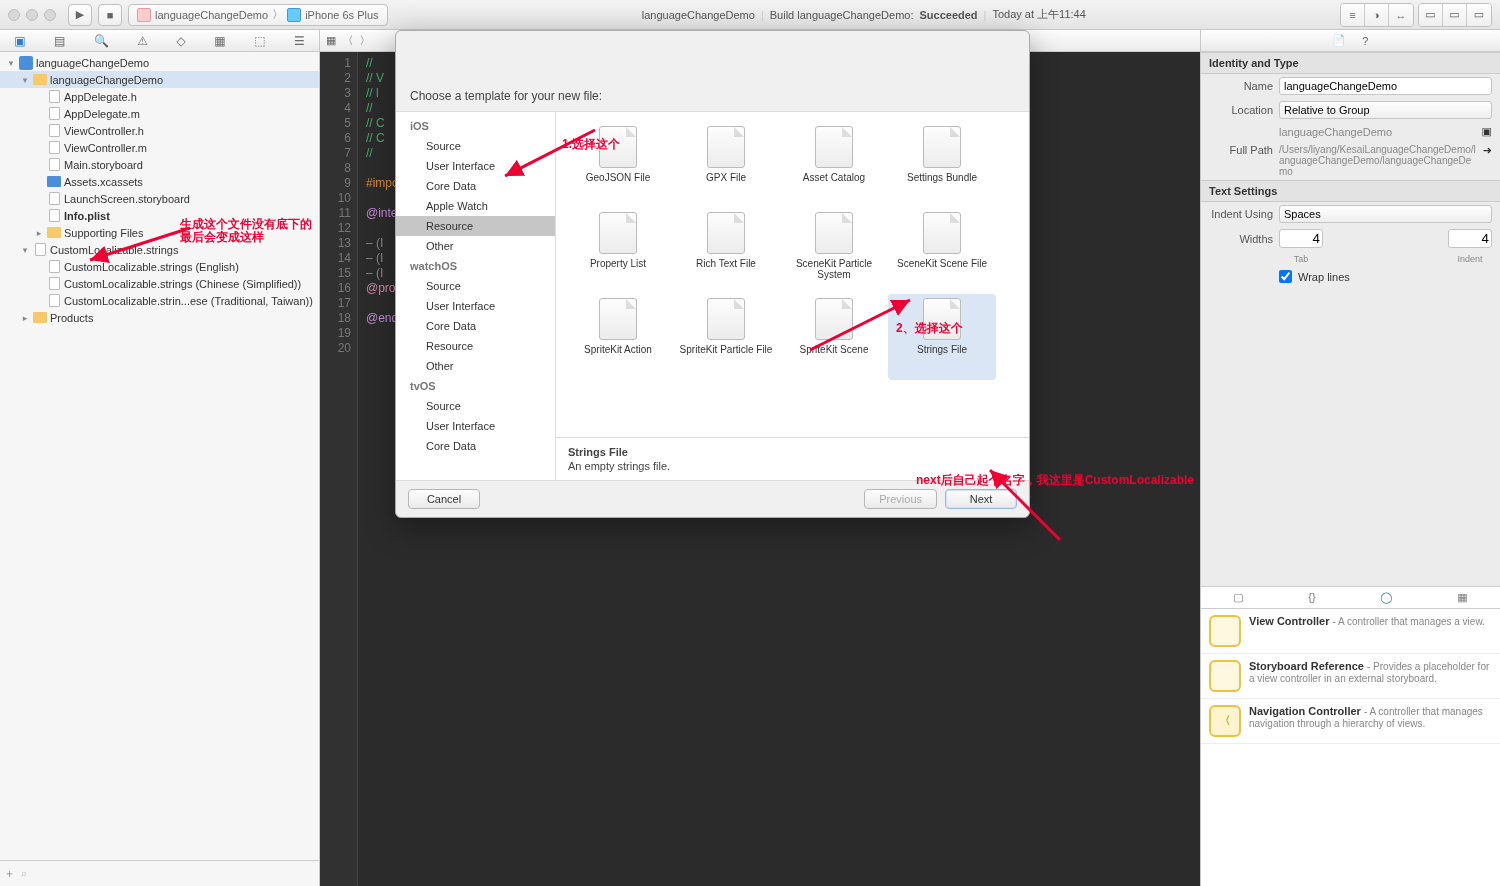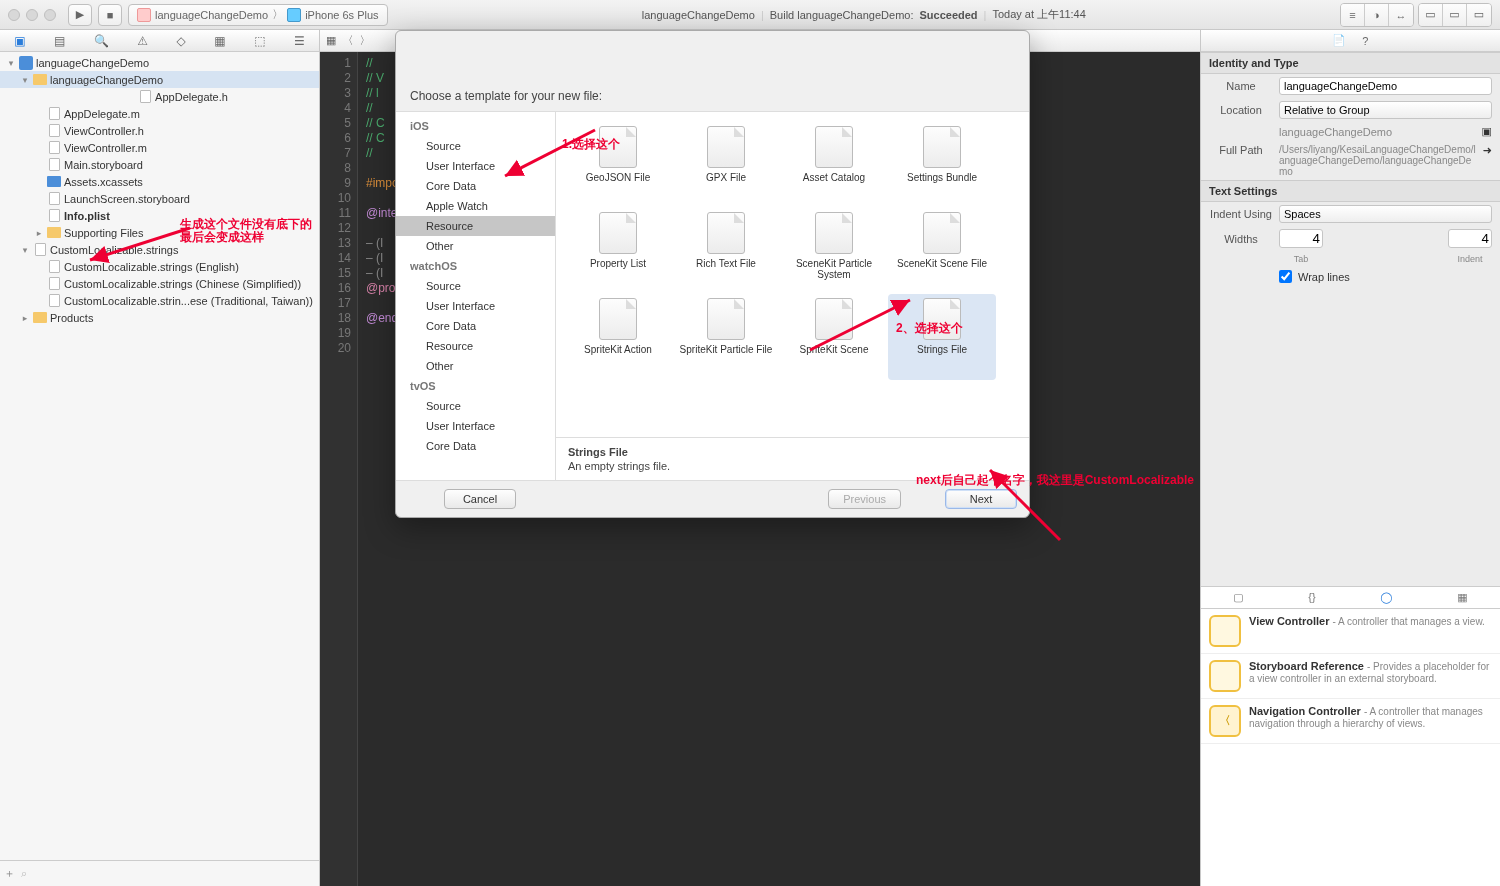--- a/index.html
+++ b/index.html
@@ -46,21 +46,21 @@
 .c-orange { color:#d98d3a; }
 .c-purple { color:#c38bd6; }
 .c-pink { color:#d782a9; }
 .br { color:#888; }
 
 
 .inspector { width:300px; background:#ececec; border-left:1px solid #c8c8c8; display:flex; flex-direction:column; font-size:11px; color:#333; }
 .insp-tabs { height:22px; background:linear-gradient(#fff,#e9e9e9); border-bottom:1px solid #ccc; display:flex; align-items:center; justify-content:center; gap:16px; color:#666; }
 .insp-sec-title { background:#e3e3e3; padding:4px 8px; font-weight:bold; border-bottom:1px solid #ccc; border-top:1px solid #ccc; }
 .insp-row { display:flex; align-items:center; padding:3px 8px; gap:6px; }
-.insp-label { width:64px; text-align:center; color:#555; }
+.insp-label { width:64px; text-align:right; color:#555; }
 .insp-input { flex:1; border:1px solid #c5c5c5; border-radius:3px; padding:2px 4px; background:#fff; font-size:11px; }
 .insp-select { flex:1; border:1px solid #c5c5c5; border-radius:3px; padding:2px 4px; background:linear-gradient(#fff,#eee); font-size:11px; appearance:none; }
 .small-field { width:44px; border:1px solid #c5c5c5; border-radius:3px; padding:1px 2px; text-align:right; background:#fff; }
 .insp-lib { flex:1; border-top:1px solid #ccc; background:#fff; }
 .lib-tabs { height:22px; border-bottom:1px solid #ccc; display:flex; align-items:center; justify-content:space-around; color:#7a7a7a; }
 .lib-tabs .act { color:#2a7ddb; }
 .lib-item { display:flex; gap:8px; padding:6px 8px; border-bottom:1px solid #eee; }
 .lib-icon { width:32px; height:32px; border:2px solid #f0c040; border-radius:6px; background:#fff8e0; flex-shrink:0; display:flex; align-items:center; justify-content:center; }
 .lib-title { font-weight:bold; color:#333; }
 .lib-desc { color:#888; font-size:10px; }
@@ -76,21 +76,21 @@
 .modal-right { flex:1; display:flex; flex-direction:column; }
 .tmpl-grid { flex:1; display:flex; flex-wrap:wrap; align-content:flex-start; padding:10px 8px; gap:0; overflow:auto; }
 .tmpl { width:108px; height:86px; display:flex; flex-direction:column; align-items:center; justify-content:flex-start; font-size:10px; color:#333; text-align:center; padding:4px; border-radius:4px; }
 .tmpl.sel { background:#dbe6f4; }
 .ticon { width:38px; height:42px; background:linear-gradient(#fdfdfd,#ececec); border:1px solid #bbb; border-radius:3px; margin-bottom:4px; position:relative; }
 .ticon::after { content:""; position:absolute; right:0; top:0; width:10px; height:10px; background:#ddd; clip-path:polygon(0 0,100% 100%,0 100%); }
 .tlabel { line-height:11px; }
 .tmpl-detail { border-top:1px solid #ddd; padding:8px 12px; font-size:11px; color:#444; }
 .tmpl-detail .dtitle { font-weight:bold; margin-bottom:2px; }
 .modal-foot { display:flex; justify-content:space-between; padding:8px 12px; }
-.mac-btn { min-width:72px; padding:3px 14px; border:1px solid #b5b5b5; border-radius:4px; background:linear-gradient(#fefefe,#e9e9e9); font-size:11px; color:#333;margin-left:36px; }
+.mac-btn { min-width:72px; padding:3px 14px; border:1px solid #b5b5b5; border-radius:4px; background:linear-gradient(#fefefe,#e9e9e9); font-size:11px; color:#333; }
 .mac-btn.primary { background:linear-gradient(#fefefe,#e9e9e9); border-color:#9ab8e8; box-shadow:inset 0 0 0 1px #cfe0f7; }
 .mac-btn:disabled { color:#aaa; }
 
 
 .anno { position:absolute; color:#e03; font-size:12px; font-weight:bold; pointer-events:none; white-space:nowrap; z-index:50; }
 .arrow { position:absolute; pointer-events:none; z-index:49; }
 </style>
 </head>
 <body>
 
@@ -152,21 +152,21 @@
           </span>
           <span>languageChangeDemo</span>
         </div>
         <div class="tree-row sel" style="padding-left: 20px;">
           <span class="disc">▾</span>
           <span class="ficon">
             <span class="folder-yellow"></span>
           </span>
           <span>languageChangeDemo</span>
         </div>
-        <div class="tree-row" style="padding-left: 34px; justify-content: center;">
+        <div class="tree-row" style="padding-left: 34px;">
           <span class="disc"></span>
           <span class="ficon">
             <span class="file-icon"></span>
           </span>
           <span>AppDelegate.h</span>
         </div>
         <div class="tree-row" style="padding-left: 34px;">
           <span class="disc"></span>
           <span class="ficon">
             <span class="file-icon"></span>

